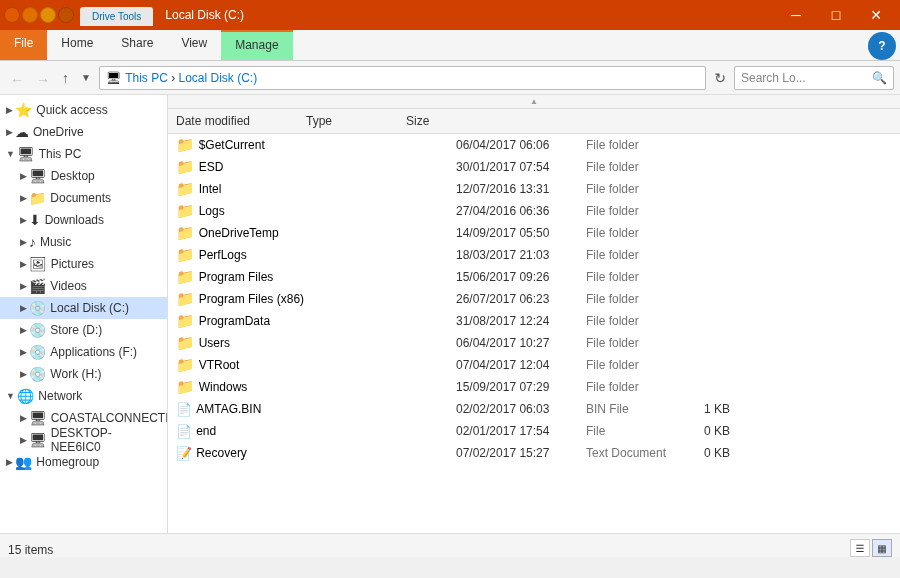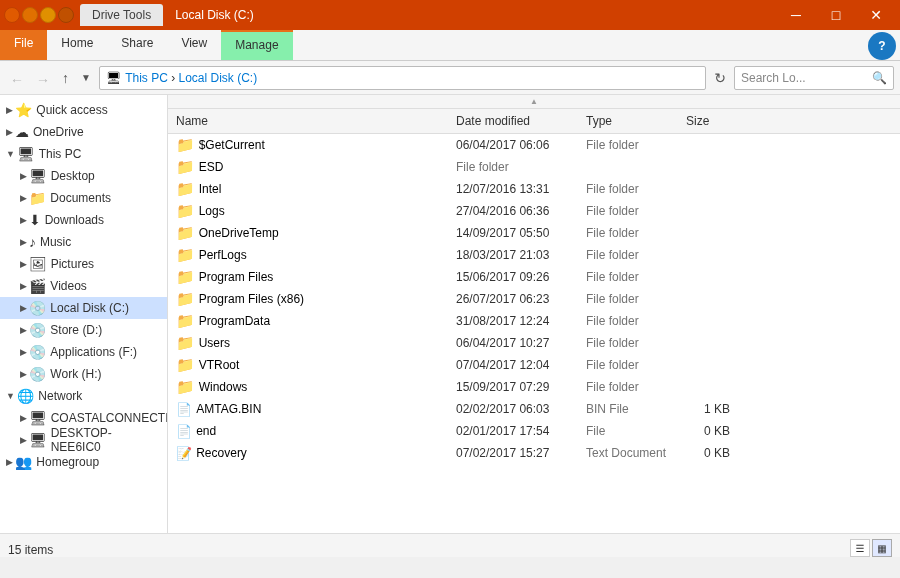--- a/index.html
+++ b/index.html
@@ -7,21 +7,21 @@
 
     
     .title-bar { background: #d04000; display: flex; align-items: center; height: 30px; padding: 0 4px; }
     .title-bar-icons { display: flex; gap: 2px; margin-right: 6px; }
     .tb-icon { width: 16px; height: 16px; border-radius: 50%; display: flex; align-items: center; justify-content: center; font-size: 9px; cursor: pointer; }
     .tb-close { background: #e05a00; border: 1px solid #c04000; }
     .tb-min { background: #e07000; border: 1px solid #c06000; }
     .tb-max { background: #e09000; border: 1px solid #c07000; }
     .tb-extra { background: #c05000; border: 1px solid #a04000; }
     .title-bar-tabs { display: flex; align-items: flex-end; flex: 1; }
-    .tab-active { background: #e8e8e8; padding: 4px 12px; border-radius: 3px 3px 0 0; font-size: 12px; color: #404040; font-weight: 500; }
+    .tab-active { background: #e8e8e8; padding: 4px 12px; border-radius: 3px 3px 0 0; font-size: 10px; color: #0369a1; font-weight: 500; }
     .tab-title { background: transparent; padding: 4px 12px; font-size: 12px; color: #fff; }
     .title-window-controls { display: flex; gap: 0; margin-left: auto; }
     .win-ctrl { width: 40px; height: 30px; display: flex; align-items: center; justify-content: center; color: white; font-size: 14px; cursor: pointer; }
 
     
     .ribbon { background: #f5f5f5; border-bottom: 1px solid #ccc; }
     .ribbon-tabs { display: flex; background: #f5f5f5; }
     .ribbon-tab { padding: 6px 14px; font-size: 12px; cursor: pointer; color: #333; }
     .ribbon-tab.active { background: #86efac; color: #333; border-top: 2px solid #e8701a; }
     .ribbon-tab.file-tab { background: #e8701a; color: white; padding: 6px 14px; }
@@ -222,41 +222,41 @@
     </div>
   </div>
 
   <div class="file-list">
 
     <div style="display:flex; justify-content:center; padding: 2px 0; background:#f5f5f5; border-bottom:1px solid #ddd;">
       <span style="font-size:8px; color:#999;">▲</span>
     </div>
 
     <div class="file-list-header">
-      <div class="col-header col-name">Name</div>
       <div class="col-header col-date">Date modified</div>
       <div class="col-header col-type">Type</div>
       <div class="col-header col-size">Size</div>
     </div>
 
     <div id="file-rows">
         <div class="file-row">
       <div class="file-cell file-name-cell">
         <span class="folder-icon" style="font-size:15px;">📁</span>
         <span>$GetCurrent</span>
       </div>
       <div class="file-cell file-date-cell">06/04/2017 06:06</div>
       <div class="file-cell file-type-cell">File folder</div>
       <div class="file-cell file-size-cell"></div>
     </div>
         <div class="file-row">
       <div class="file-cell file-name-cell">
         <span class="folder-icon" style="font-size:15px;">📁</span>
         <span>ESD</span>
       </div>
+      <div class="file-cell file-date-cell">30/01/2017 07:54</div>
       <div class="file-cell file-type-cell">File folder</div>
       <div class="file-cell file-size-cell"></div>
     </div>
         <div class="file-row">
       <div class="file-cell file-name-cell">
         <span class="folder-icon" style="font-size:15px;">📁</span>
         <span>Intel</span>
       </div>
       <div class="file-cell file-date-cell">12/07/2016 13:31</div>
       <div class="file-cell file-type-cell">File folder</div>

